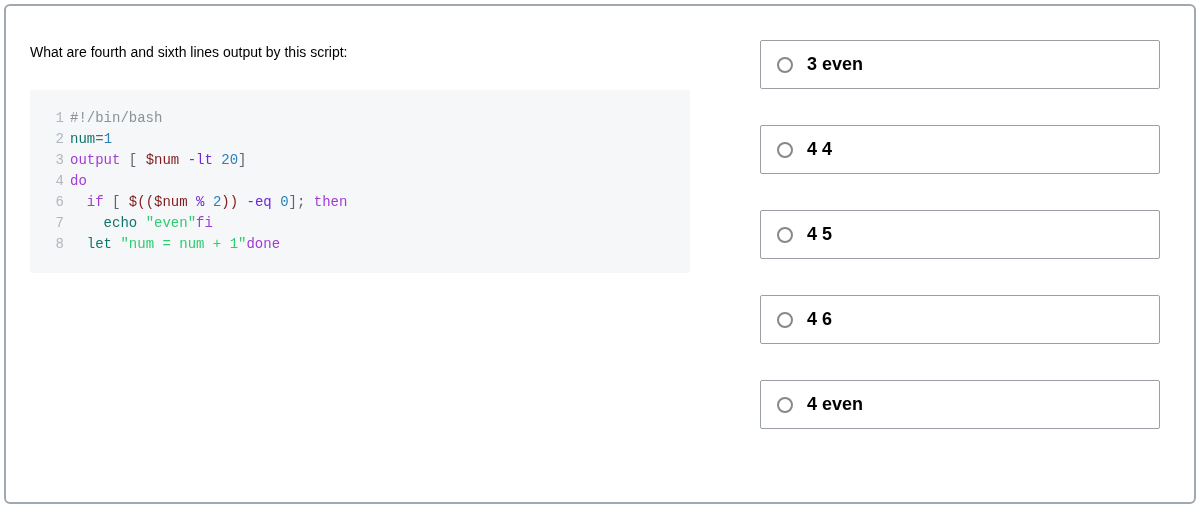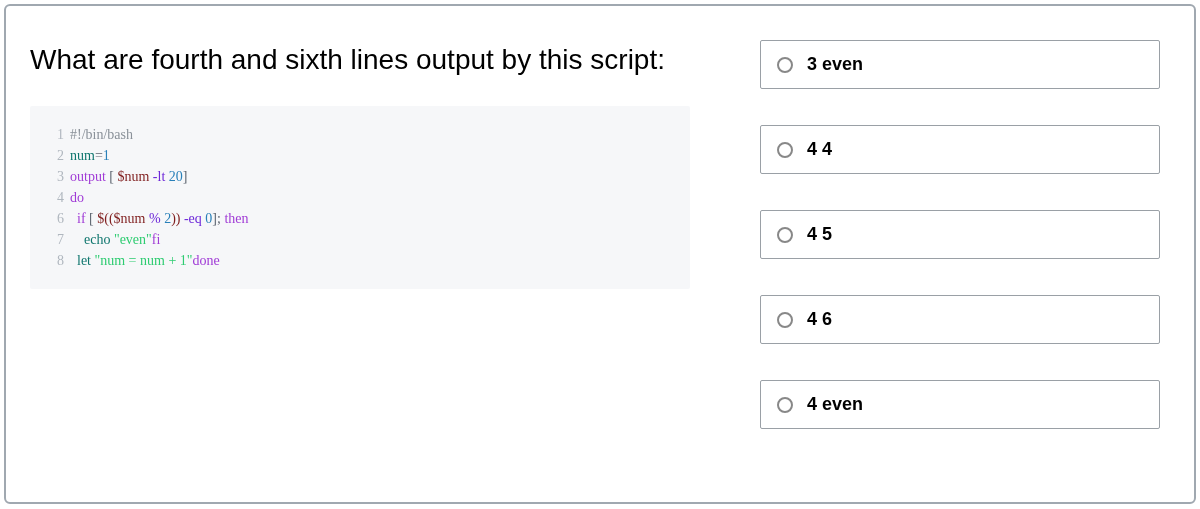--- a/index.html
+++ b/index.html
@@ -18,30 +18,30 @@
       padding: 20px 24px 36px 24px;
       display: flex;
       gap: 70px;
       min-height: 500px;
     }
     .left-panel {
       flex: 1;
       max-width: 660px;
     }
     .question-text {
-      font-size: 28px;
+      font-size: 14px;
       color: #000;
       margin-top: 18px;
       margin-bottom: 30px;
       font-weight: 400;
     }
     .code-block {
       background: #f6f7f9;
       padding: 18px 20px;
-      font-family: Liberation Serif, serif;
+      font-family: Liberation Mono, monospace;
       font-size: 14px;
       line-height: 1.5;
       border-radius: 2px;
     }
     .code-line {
       white-space: pre;
     }
     .lineno {
       color: #b0b7bf;
       display: inline-block;

